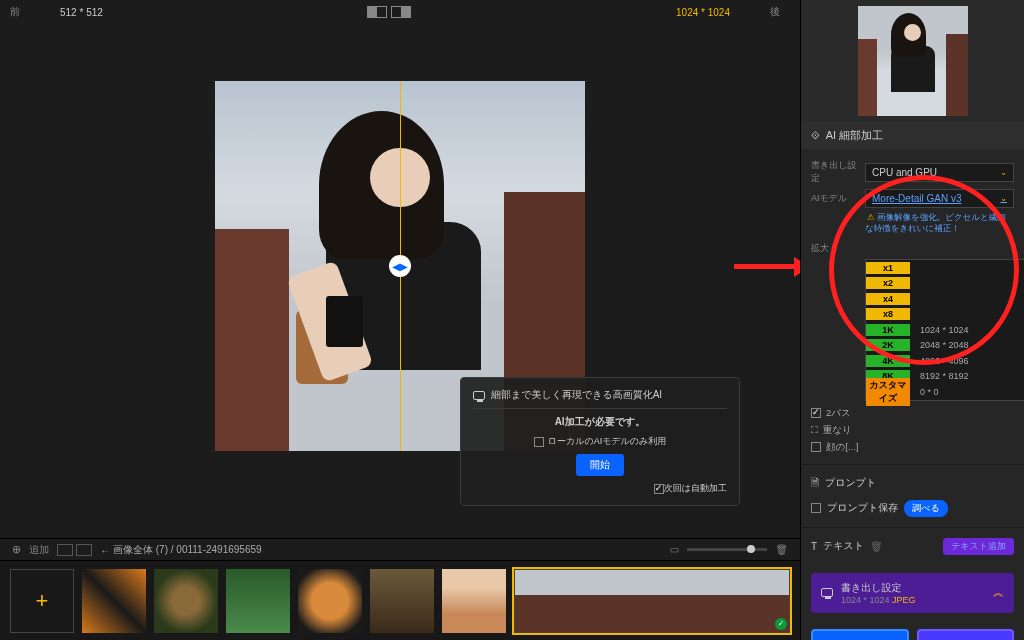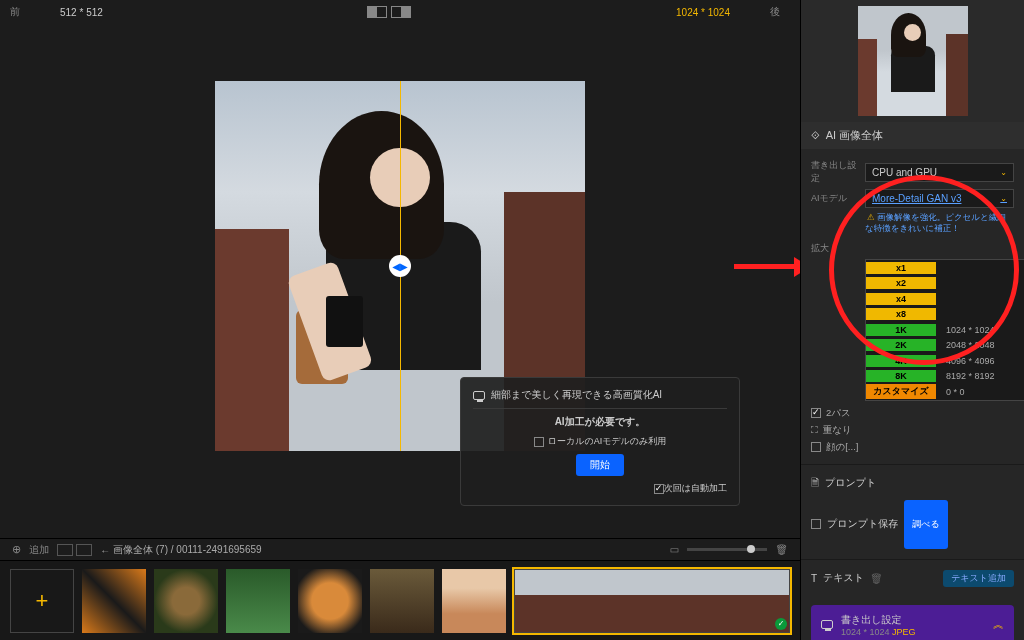--- a/index.html
+++ b/index.html
@@ -88,34 +88,34 @@
   .row .lbl { width:48px; color:#888; font-size:9px; }
   .sel { flex:1; background:#1a1a1a; border:1px solid #444; color:#ccc; padding:3px 6px; font-size:10px; display:flex; justify-content:space-between; align-items:center; }
   .sel.link { color:#5aa0ff; text-decoration:underline; }
   .chev { color:#f5b800; font-size:8px; }
   .desc { color:#5aa0ff; font-size:8.5px; line-height:1.3; margin:2px 0 2px 54px; }
   .warn-ico { color:#f5b800; margin-left:2px; }
   
   .scale-dropdown { position:relative; margin-left: 54px; margin-top:2px; }
   .scale-list { width: 162px; background:#1a1a1a; border:1px solid #444; }
   .scale-item { display:flex; align-items:center; height:15.5px; font-size:9px; cursor:pointer; }
-  .scale-item .nm { width:70px; text-align:center; font-weight:600; padding:1px 0; }
+  .scale-item .nm { width:44px; text-align:center; font-weight:600; padding:1px 0; }
   .scale-item .dims { flex:1; padding-left:10px; color:#aaa; }
   .c-yellow { background:#f0b800; color:#000; }
   .c-green { background:#27b327; color:#000; }
   .c-orange { background:#f08800; color:#000; }
   
   .red-circle { position:absolute; width:190px; height:190px; border:5px solid #ff2020; border-radius:50%; right:5px; top:175px; pointer-events:none; z-index:10; }
   
   .chk-row { display:flex; align-items:center; gap:5px; font-size:9.5px; color:#aaa; margin:4px 0; }
   
   .side-section { border-top:1px solid #1a1a1a; }
   .prompt-row { display:flex; align-items:center; gap:6px; font-size:10px; padding:4px 0; }
-  .sort-btn { background:#0a63ff; color:#fff; border:none; padding:18px 8px; border-radius:3px; font-size:9px; }
-  .text-add-btn { background:#0c4a6e; color:#88aaff; border:none; padding:2px 8px; border-radius:3px; font-size:9px; margin-left:auto; }
+  .sort-btn { background:#0a63ff; color:#fff; border:none; padding:2px 8px; border-radius:8px; font-size:9px; }
+  .text-add-btn { background:#6d28d9; color:#88aaff; border:none; padding:2px 8px; border-radius:3px; font-size:9px; margin-left:auto; }
   
   .side-spacer { flex:1; }
   
   .export-box { margin:8px 10px; background:#4c1d95; border-radius:4px; padding:8px 10px; display:flex; align-items:center; gap:8px; }
   .export-box .info .t { font-size:10px; color:#ccc; }
   .export-box .info .d { font-size:9px; color:#888; }
   .export-box .info .d .fmt { color:#f5b800; }
   .export-box .expand { margin-left:auto; color:#f5b800; font-size:11px; }
   
   .export-btns { display:flex; gap:8px; padding:8px 10px 10px; }
@@ -212,21 +212,21 @@
         <div class="brick"></div>
         <div class="brick2"></div>
       <div class="top"></div>
         <div class="hair"></div>
         <div class="face"></div>
     </div>
   </div>
 
   <div class="side-section-hdr">
     <span>⟐</span>
-    <span>AI 画像全体</span>
+    <span>AI 細部加工</span>
   </div>
 
   <div class="panel">
     <div class="row">
       <span class="lbl">書き出し設定</span>
       <div class="sel">
           <span>CPU and GPU</span>
           <span class="chev">⌄</span>
         </div>
     </div>

